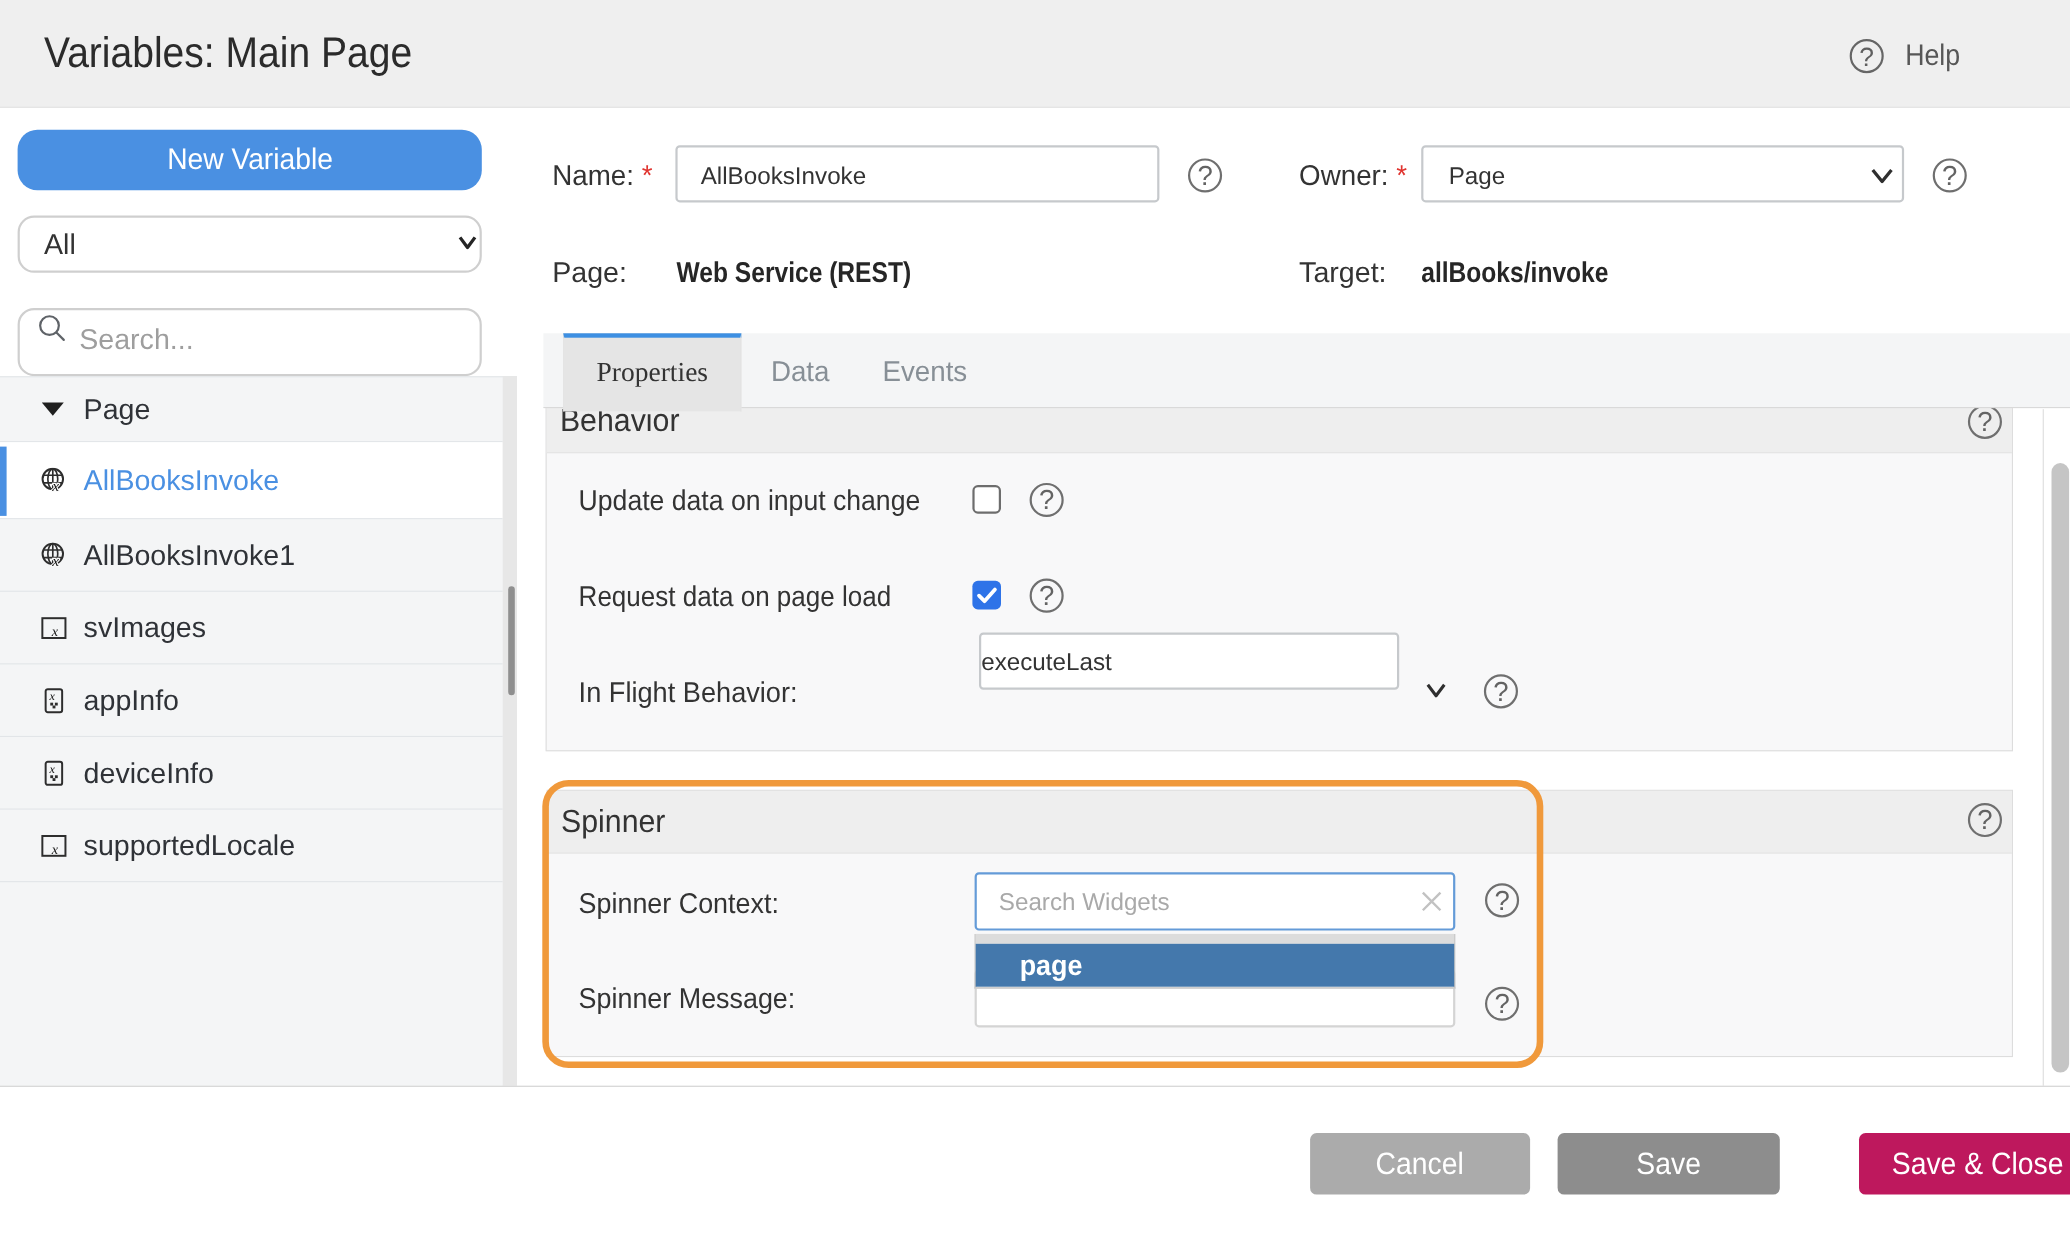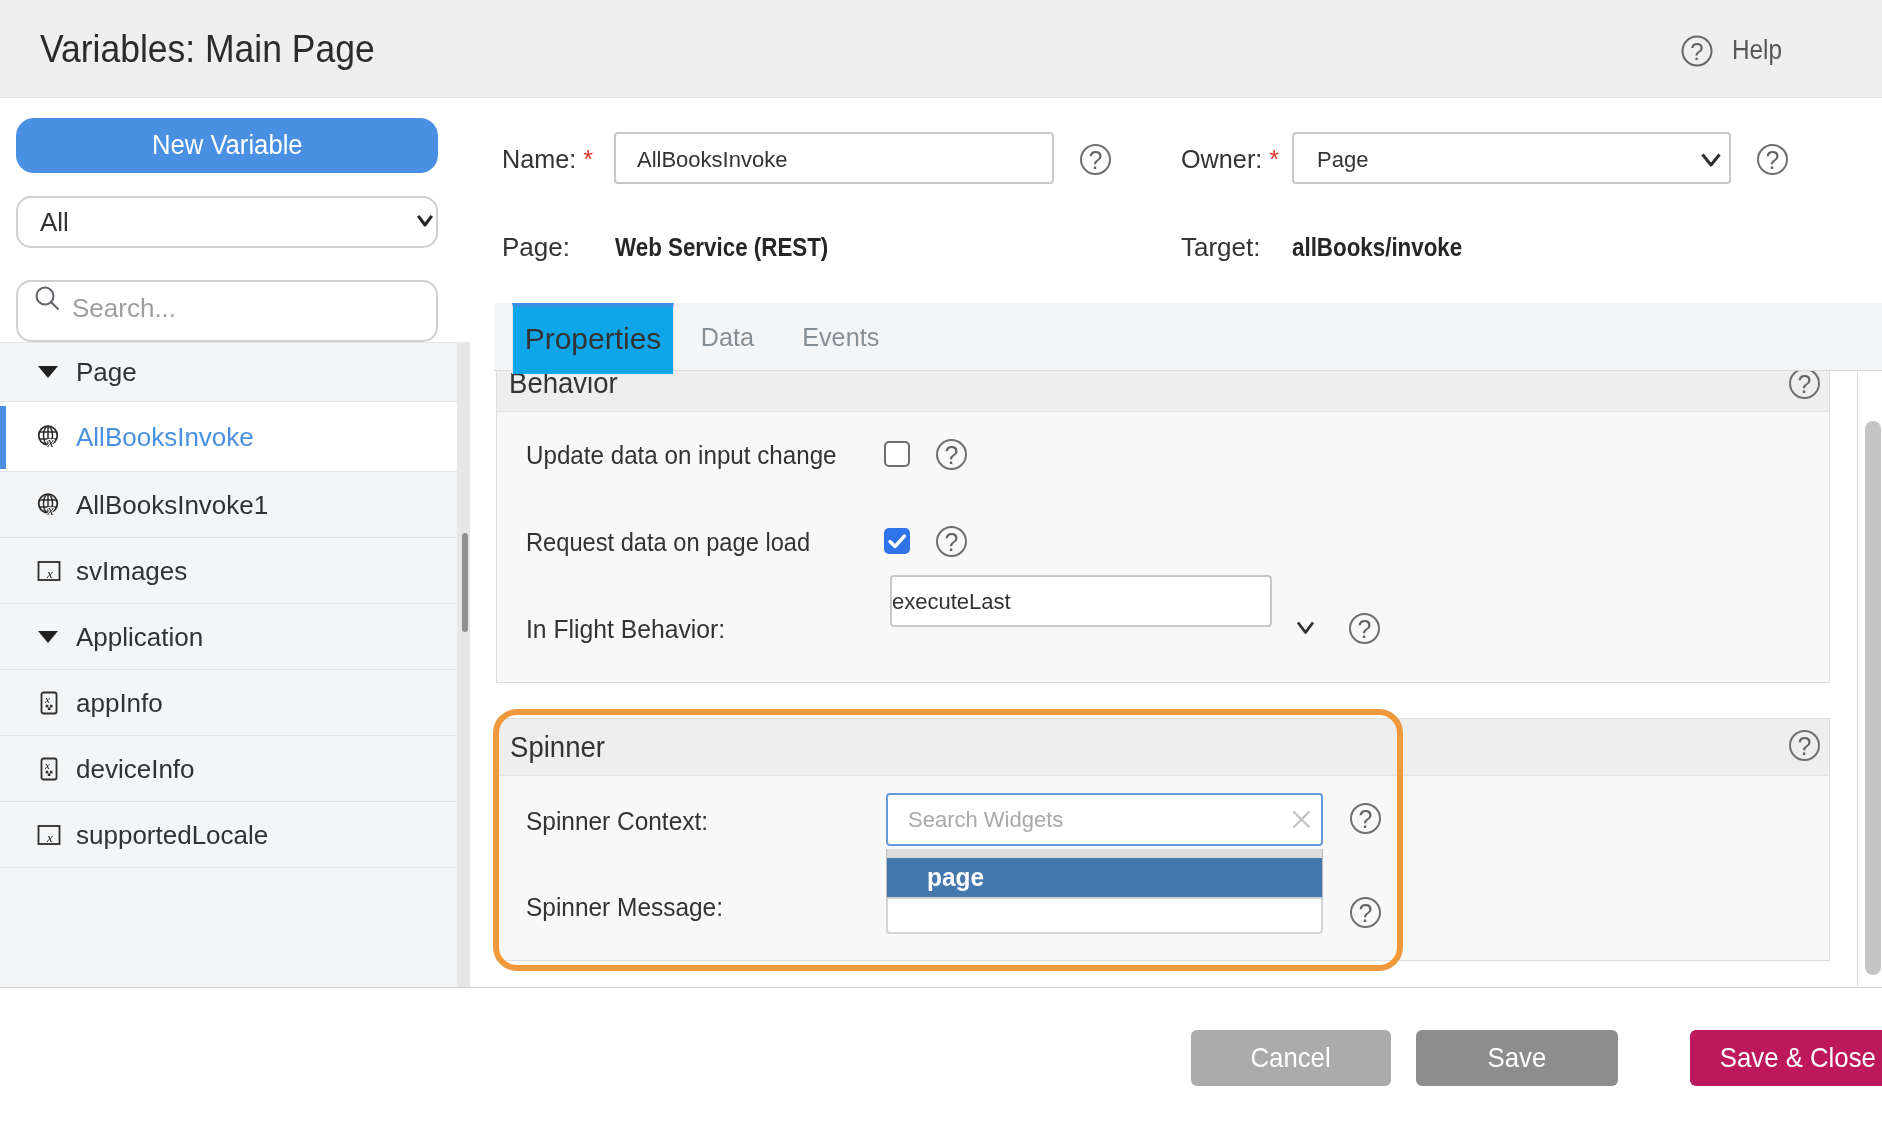--- a/index.html
+++ b/index.html
@@ -36,21 +36,21 @@
 .red { color:#e0342f; }
 .bold30 { position:absolute; font-size:26px; color:#262626; font-weight:bold; transform:scaleX(.86); transform-origin:0 50%; white-space:nowrap; }
 .inp { position:absolute; background:#fff; border:2px solid #c6c9cc; border-radius:4px; font-size:22px; color:#333; white-space:nowrap; }
 .chev { position:absolute; }
 
 
 .q { position:absolute; width:31px; height:31px; border:2px solid #6f6f6f; border-radius:50%; color:#636363; font-size:25px; line-height:28px; text-align:center; }
 
 
 #tabstrip { position:absolute; left:494px; top:303px; width:1388px; height:68px; background:#f4f5f6; border-bottom:1px solid #d9d9d9; z-index:5; }
-#tabProp { position:absolute; left:512px; top:303px; width:162px; height:71px; background:#0ea5e9; border-top:4px solid #3d8fe2; border-left:1px solid #e3e3e3; border-right:1px solid #e3e3e3; z-index:6; text-align:center; line-height:64px; font-size:30px; color:#333; }
+#tabProp { position:absolute; left:512px; top:303px; width:162px; height:71px; background:#e5e5e5; border-top:4px solid #3d8fe2; border-left:1px solid #e3e3e3; border-right:1px solid #e3e3e3; z-index:6; text-align:center; line-height:64px; font-size:25px; color:#333;font-family:Liberation Serif, serif; }
 #tabProp span { display:inline-block; transform:scaleX(1); }
 .tabtxt { position:absolute; top:303px; height:68px; line-height:68px; font-size:26px; color:#878f96; z-index:6; text-align:center; }
 .tabtxt span { display:inline-block; transform:scaleX(.97); }
 
 
 .panel { position:absolute; left:496px; width:1334px; background:#f8f8f9; border:1px solid #dddddd; }
 .phead { height:57px; background:#eeeeee; line-height:57px; font-size:29px; color:#333; padding-left:12px; border-bottom:1px solid #e4e4e4; }
 .phead span { display:inline-block; transform:scaleX(.95); transform-origin:0 50%; }
 
 
@@ -128,26 +128,20 @@
         <text x="10.5" y="21.5" font-size="14" font-style="italic" font-family="Liberation Serif" fill="#111" stroke="#fbfbfb" stroke-width="2" paint-order="stroke">x</text>
       </svg>
     <span class="label">AllBooksInvoke1</span>
   </div>
   <div class="trow" style="height:66px;">
     <svg class="icon" width="24" height="24" viewBox="0 0 24 24">
         <rect x="1.5" y="3" width="21" height="18" fill="none" stroke="#2d2d2d" stroke-width="1.8"></rect>
         <text x="10" y="19" font-size="13" font-style="italic" font-family="Liberation Serif" fill="#111">x</text>
       </svg>
     <span class="label">svImages</span>
-  </div>
-  <div class="trow" style="height:66px;">
-    <svg class="icon" width="22" height="14" viewBox="0 0 22 14">
-        <path d="M1 1 L21 1 L11 13 Z" fill="#1f1f1f"></path>
-      </svg>
-    <span class="label">Application</span>
   </div>
   <div class="trow" style="height:66px;">
     <svg class="icon" width="24" height="24" viewBox="0 0 24 24">
         <rect x="4.5" y="1.5" width="15" height="21" rx="2" fill="none" stroke="#2d2d2d" stroke-width="1.8"></rect>
         <text x="8" y="11.5" font-size="11" font-style="italic" font-family="Liberation Serif" fill="#111">x</text>
         <rect x="8.7" y="13.8" width="2.6" height="2.6" fill="#2d2d2d"></rect>
         <rect x="12.9" y="13.8" width="2.6" height="2.6" fill="#2d2d2d"></rect>
         <rect x="10.8" y="16.4" width="2.6" height="2.6" fill="#2d2d2d"></rect>
         <rect x="8.7" y="19" width="2.6" height="0" fill="#2d2d2d"></rect>
       </svg>

